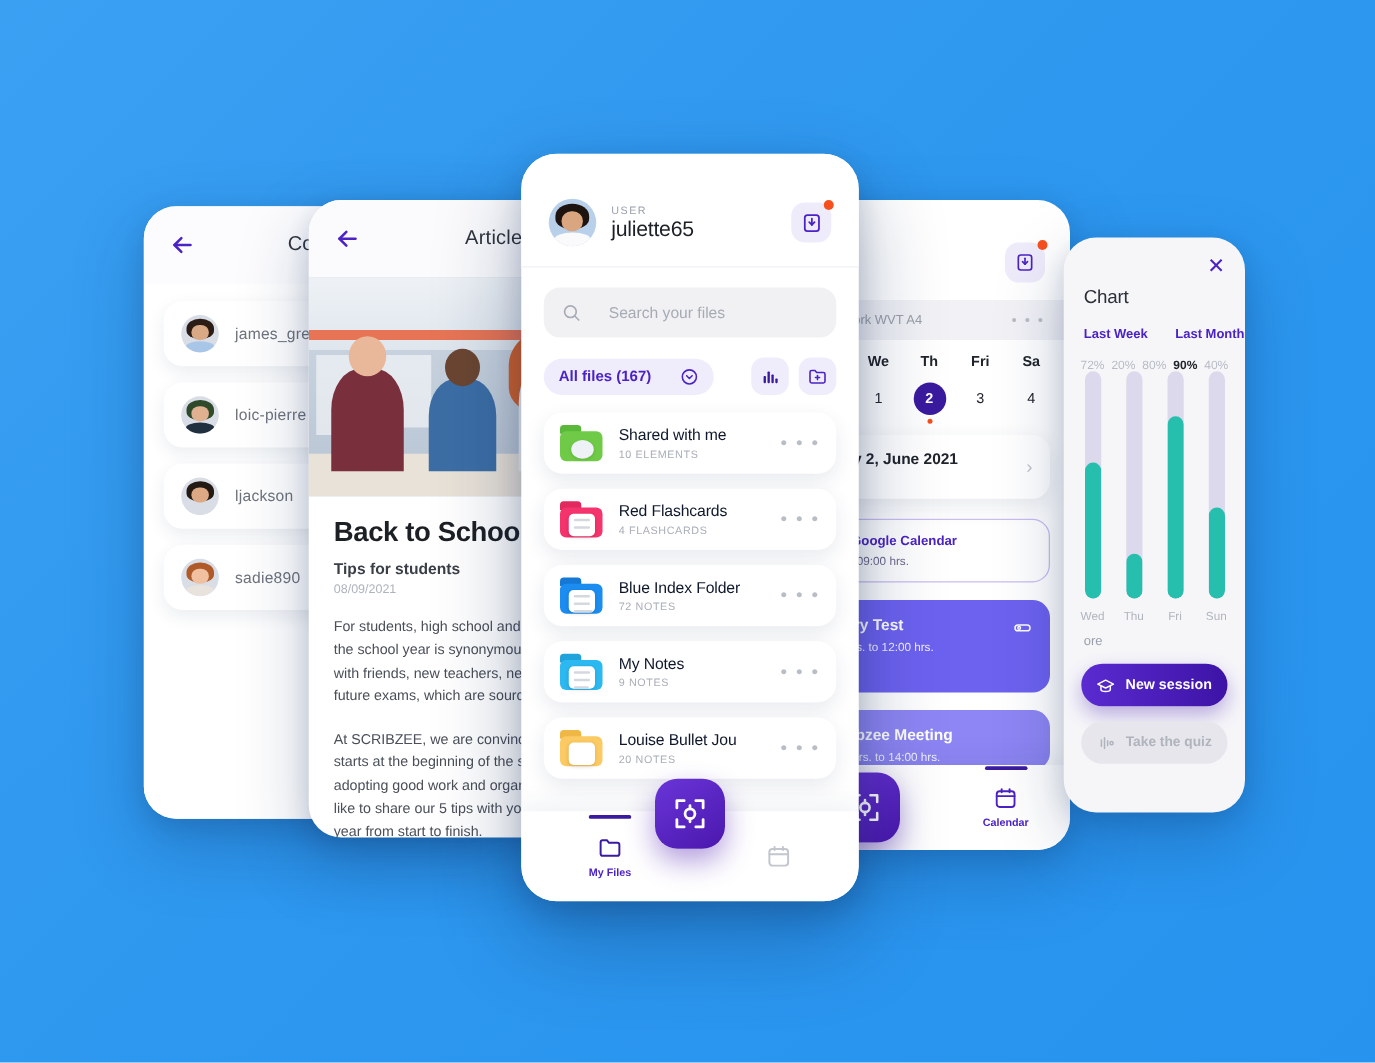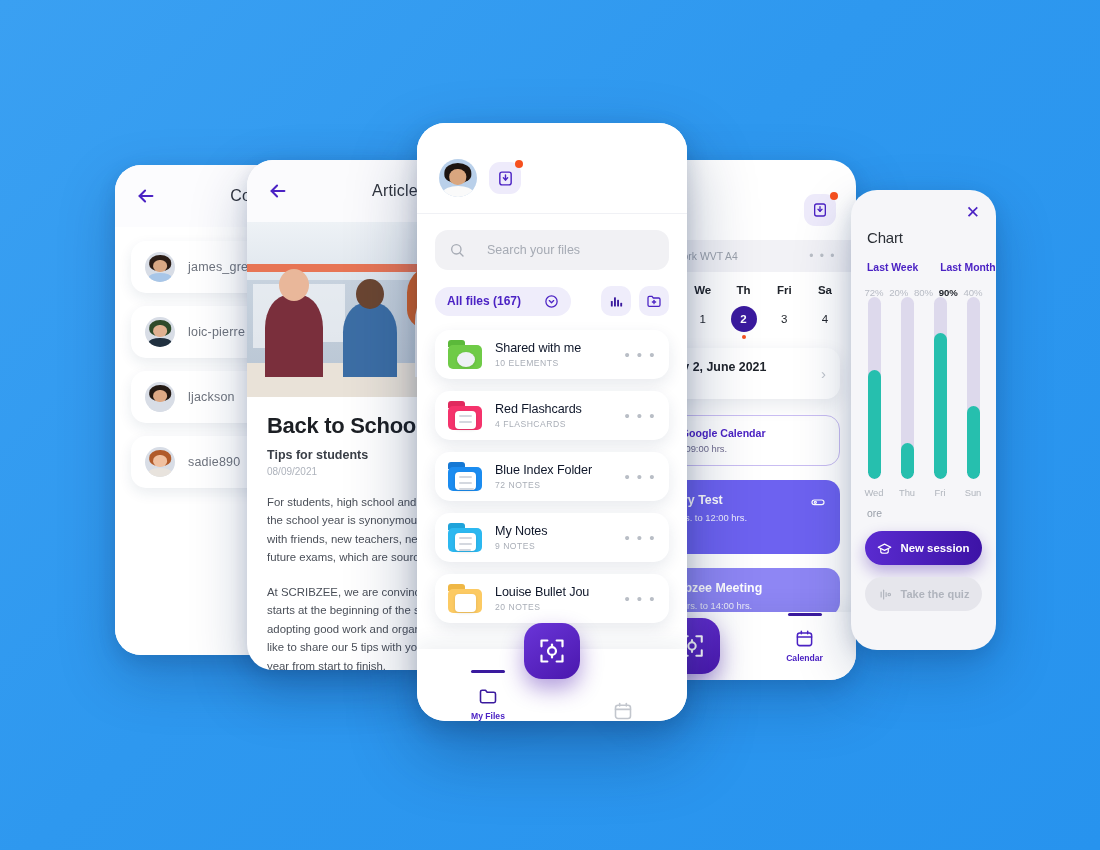--- a/index.html
+++ b/index.html
@@ -119,21 +119,21 @@
   .folder .body { position: absolute; top: 5px; left: 0; right: 0; bottom: 0; border-radius: 5px; }
   .folder .sheet { position: absolute; left: 7px; top: 10px; width: 21px; height: 18px;
                    background: #fff; border-radius: 4px; box-shadow: 0 1px 3px rgba(0,0,0,.12); }
   .folder .sheet i { display:block; height:2px; background:#d4d8df; border-radius:2px; margin: 4px 4px 0; }
   .file-meta { flex: 1 1 auto; min-width: 0; }
   .file-name { font-size: 12.6px; color: #0f172a; font-weight: normal; letter-spacing: -.1px; white-space: nowrap; overflow: hidden; }
   .file-sub { font-size: 8.6px; color: #a9aeb7; letter-spacing: .5px; margin-top: 3px; }
   .dots { color: #b9bec6; font-size: 15px; letter-spacing: 1.5px; flex: 0 0 auto; }
   .bottom-nav {
     position: absolute; left: 0; right: 0; bottom: 0; height: 72px;
-    background: #fff; display: flex; align-items: flex-end; justify-content: space-around;
+    background: #fff; display: flex; align-items: center; justify-content: space-around;
     box-shadow: 0 -6px 20px rgba(25,50,90,.07);
   }
   .nav-item { display: flex; flex-direction: column; align-items: center; gap: 5px; position: relative; }
   .nav-item .bar { position: absolute; top: -16px; width: 34px; height: 3px; border-radius: 2px; background: #3a1a9e; }
   .nav-label { font-size: 8.6px; color: #4b22c4; font-weight: bold; }
   .fab {
     width: 56px; height: 56px; border-radius: 18px;
     background: linear-gradient(145deg,#6a35d8 0%, #4a17ad 100%);
     display: flex; align-items: center; justify-content: center;
     box-shadow: 0 10px 22px rgba(74,23,173,.42);
@@ -435,20 +435,24 @@
     </div>
   </div>
 
   <div class="panel" id="files">
     <div class="user-head">
       <div class="avatar-lg">
         <div class="ava-face ava-hair" style="background:#1d1410"></div>
         <div class="ava-face ava-skin" style="background:#d9a67f"></div>
         <div class="ava-face ava-torso" style="background:#fafafa"></div>
       </div>
+      <div class="user-meta">
+        <div class="user-label">USER</div>
+        <div class="user-name">juliette65</div>
+      </div>
       <div class="inbox-btn">
         <svg width="17" height="17" viewBox="0 0 24 24" fill="none" stroke="#4b22c4" stroke-width="2" stroke-linecap="round" stroke-linejoin="round">
           <rect x="4" y="3" width="16" height="18" rx="3"></rect>
           <polyline points="9 11 12 14 15 11"></polyline>
             <line x1="12" y1="7" x2="12" y2="14"></line>
         </svg>
         <div class="dot-red"></div>
       </div>
     </div>
 

